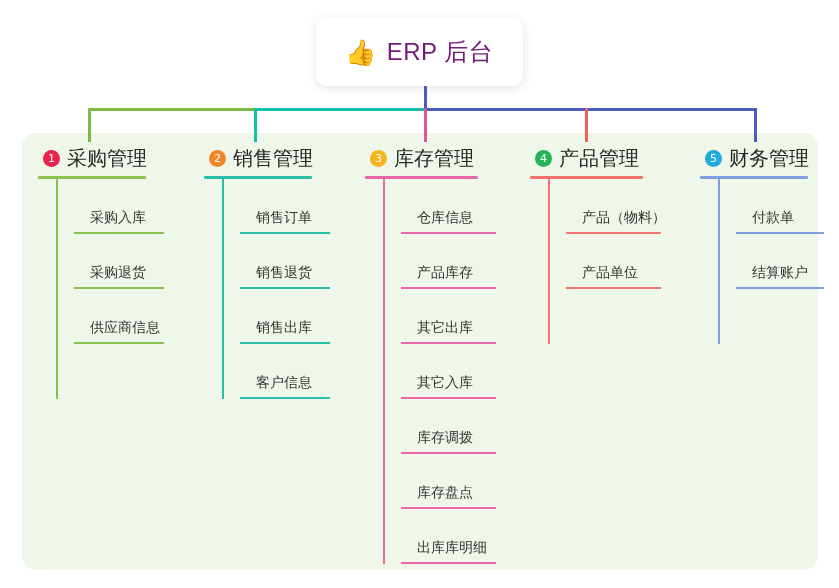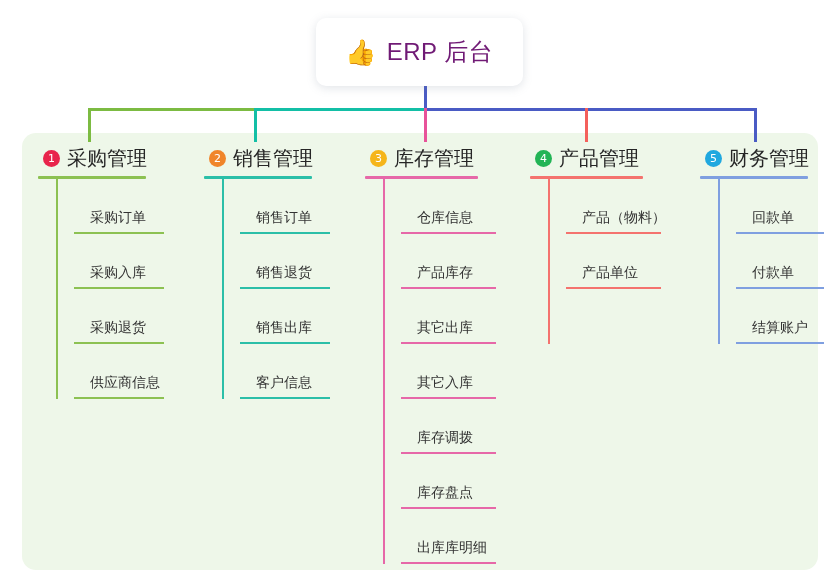--- a/index.html
+++ b/index.html
@@ -170,24 +170,20 @@
 <div id="columns">
     <div class="column" style="left: 38px;">
       <div class="col-header">
         <span class="badge" style="background: rgb(232, 37, 76);">1</span>
         <span class="col-title">采购管理</span>
       </div>
       <div class="header-rule" style="background: rgb(140, 193, 82); width: 108px;"></div>
       <div class="tree">
         <div class="spine" style="background: rgb(140, 193, 82); height: 220px;"></div>
         <div class="leaf">
-          <span class="leaf-label">采购订单</span>
-          <div class="leaf-rule" style="background: rgb(140, 193, 82); width: 90px;"></div>
-        </div>
-        <div class="leaf">
           <span class="leaf-label">采购入库</span>
           <div class="leaf-rule" style="background: rgb(140, 193, 82); width: 90px;"></div>
         </div>
         <div class="leaf">
           <span class="leaf-label">采购退货</span>
           <div class="leaf-rule" style="background: rgb(140, 193, 82); width: 90px;"></div>
         </div>
         <div class="leaf">
           <span class="leaf-label">供应商信息</span>
           <div class="leaf-rule" style="background: rgb(140, 193, 82); width: 90px;"></div>
@@ -278,24 +274,20 @@
     </div>
     <div class="column" style="left: 700px;">
       <div class="col-header">
         <span class="badge" style="background: rgb(32, 168, 223);">5</span>
         <span class="col-title">财务管理</span>
       </div>
       <div class="header-rule" style="background: rgb(127, 159, 224); width: 108px;"></div>
       <div class="tree">
         <div class="spine" style="background: rgb(127, 159, 224); height: 165px;"></div>
         <div class="leaf">
-          <span class="leaf-label">回款单</span>
-          <div class="leaf-rule" style="background: rgb(127, 159, 224); width: 88px;"></div>
-        </div>
-        <div class="leaf">
           <span class="leaf-label">付款单</span>
           <div class="leaf-rule" style="background: rgb(127, 159, 224); width: 88px;"></div>
         </div>
         <div class="leaf">
           <span class="leaf-label">结算账户</span>
           <div class="leaf-rule" style="background: rgb(127, 159, 224); width: 88px;"></div>
         </div>
       </div>
     </div>
   </div>

